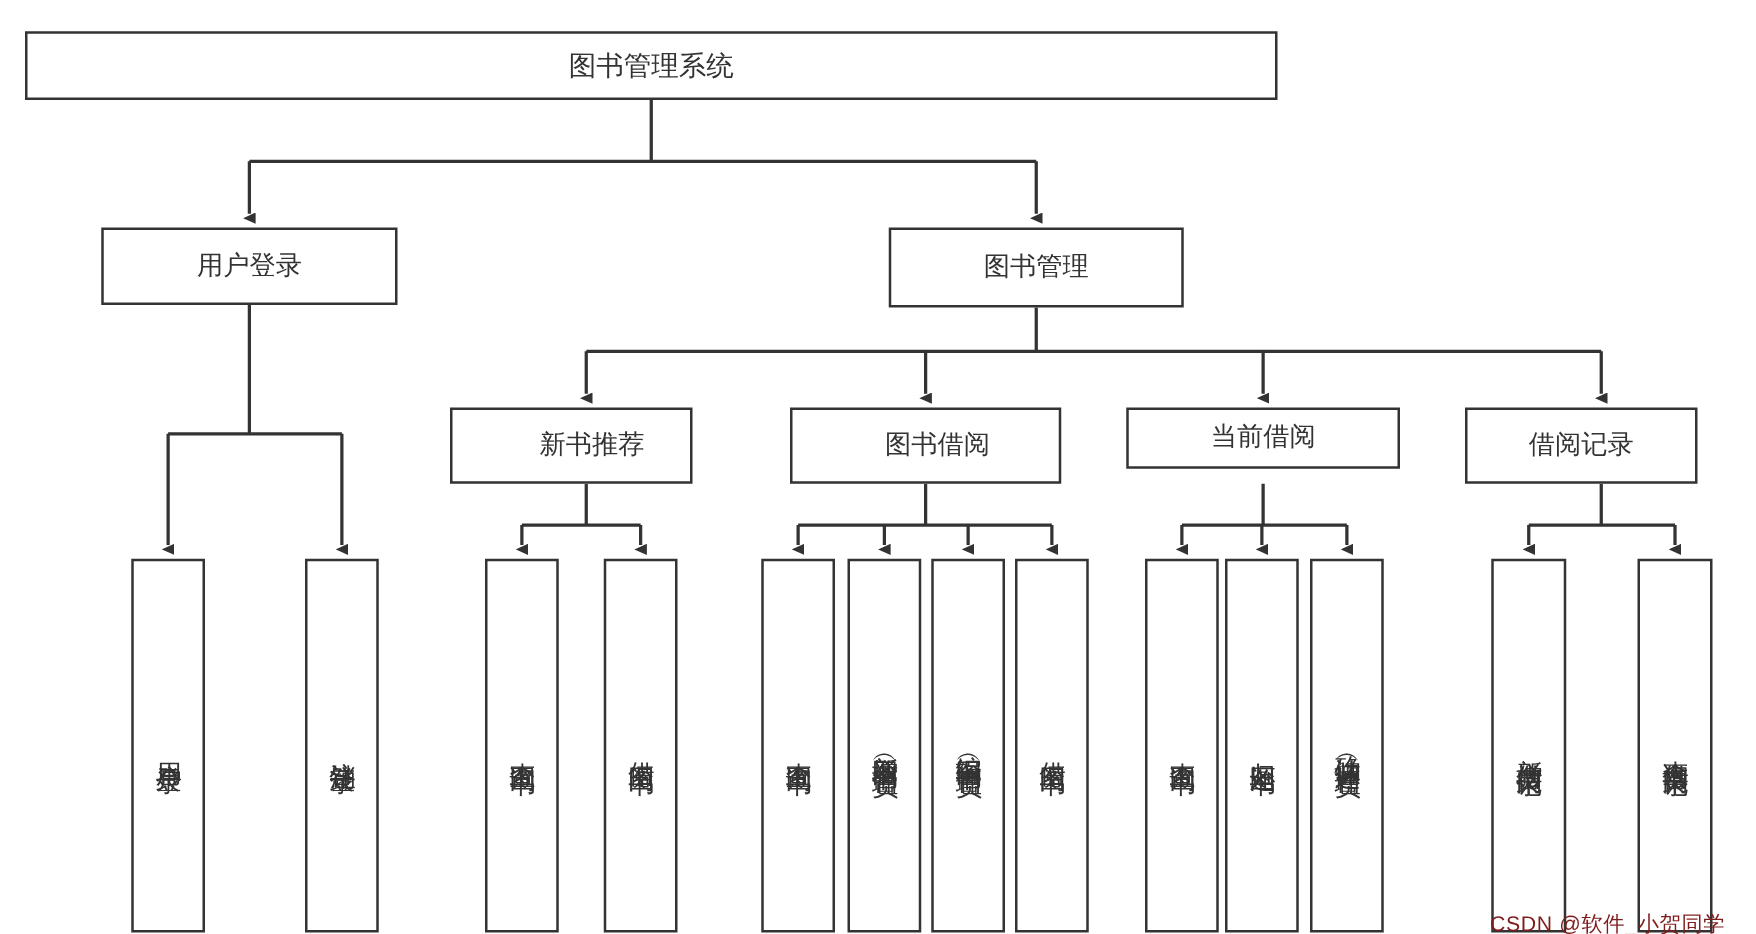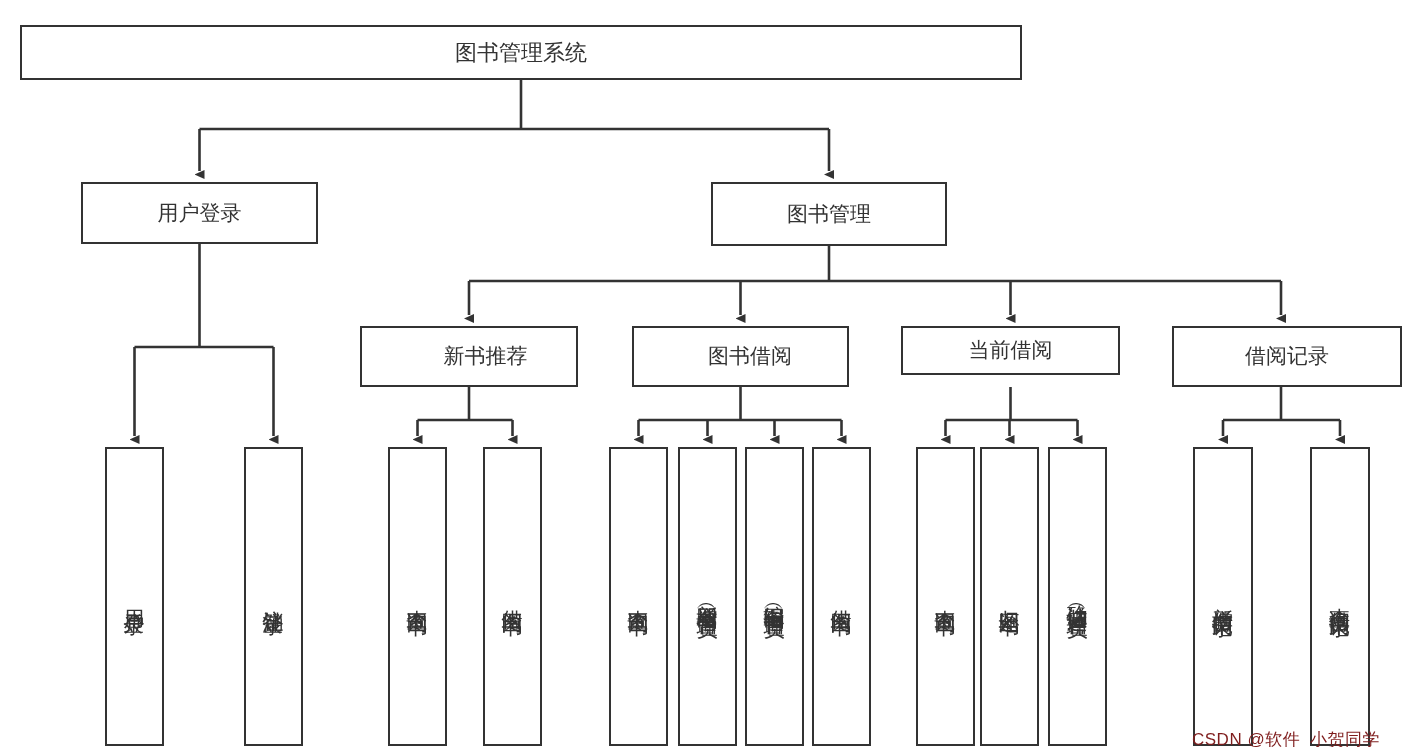--- a/index.html
+++ b/index.html
@@ -118,30 +118,30 @@
   <div id="node-layer">
       <div class="node-box horizontal root" style="left: 20px; top: 13px; width: 1002px; height: 55px;">
         <div class="node-label">图书管理系统</div>
       </div>
       <div class="node-box horizontal" style="left: 81px; top: 170px; width: 237px; height: 62px;">
         <div class="node-label">用户登录</div>
       </div>
       <div class="node-box horizontal" style="left: 711px; top: 170px; width: 236px; height: 64px;">
         <div class="node-label">图书管理</div>
       </div>
-      <div class="node-box horizontal" style="left: 360px; top: 314px; width: 218px; height: 61px; padding-left: 33px;">
+      <div class="node-box horizontal" style="left: 360px; top: 314px; width: 194px; height: 61px; padding-left: 33px;">
         <div class="node-label">新书推荐</div>
       </div>
       <div class="node-box horizontal" style="left: 632px; top: 314px; width: 217px; height: 61px; padding-left: 19px;">
         <div class="node-label">图书借阅</div>
       </div>
       <div class="node-box horizontal" style="left: 901px; top: 314px; width: 219px; height: 49px;">
         <div class="node-label">当前借阅</div>
       </div>
-      <div class="node-box horizontal" style="left: 1172px; top: 314px; width: 230px; height: 61px;">
+      <div class="node-box horizontal" style="left: 1172px; top: 314px; width: 186px; height: 61px;">
         <div class="node-label">借阅记录</div>
       </div>
       <div class="node-box vertical" style="left: 105px; top: 435px; width: 59px; height: 299px;">
         <div class="node-label">用户登录</div>
       </div>
       <div class="node-box vertical" style="left: 244px; top: 435px; width: 59px; height: 299px;">
         <div class="node-label">注销登录</div>
       </div>
       <div class="node-box vertical" style="left: 388px; top: 435px; width: 59px; height: 299px;">
         <div class="node-label">查询图书</div>

